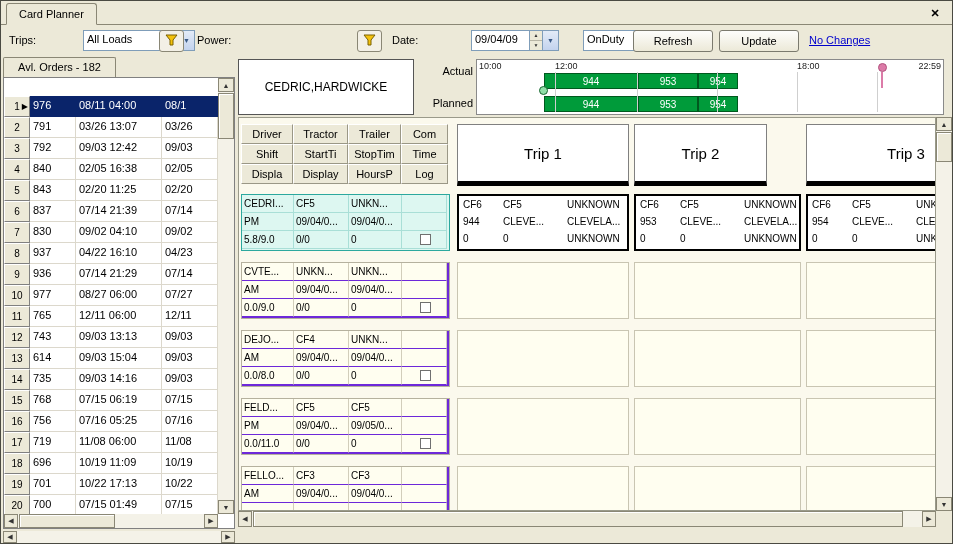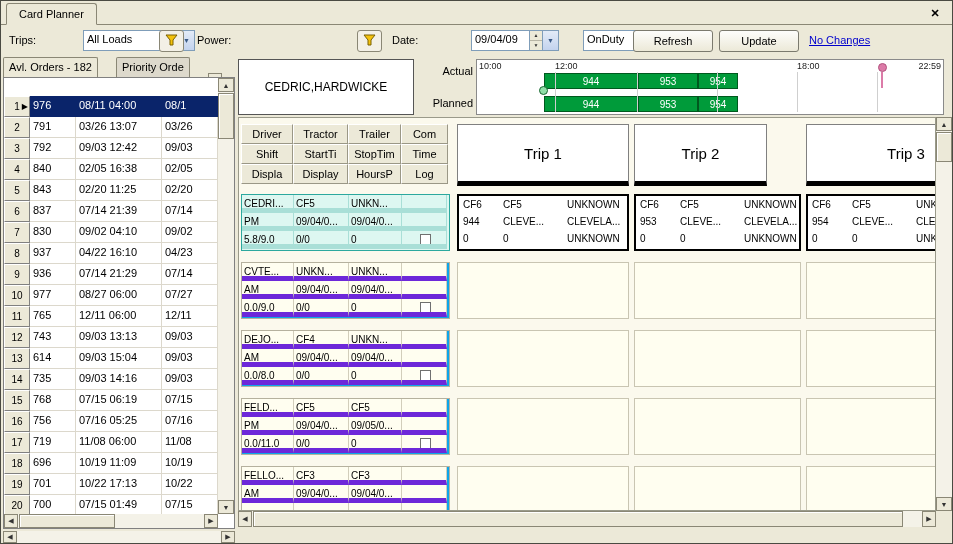--- a/index.html
+++ b/index.html
@@ -29,21 +29,21 @@
     border:1px solid #8A8775;border-radius:3px;display:flex;align-items:center;justify-content:center;}
   .pushbtn{position:absolute;top:4px;height:22px;background:linear-gradient(#FDFDFB,#ECE9D8);
     border:1px solid #7B7A6E;border-radius:3px;font-size:11px;text-align:center;line-height:20px;}
   .spincol{width:13px;display:flex;flex-direction:column;border-left:1px solid #7F9DB9;}
   .spincol span{flex:1;background:#ECE9D8;font-size:5px;text-align:center;line-height:9px;color:#333;border-bottom:1px solid #b8b5a5;}
   .spincol span:last-child{border-bottom:none;}
   .link{position:absolute;top:8px;color:var(--link);text-decoration:underline;font-size:11px;cursor:pointer;}
   
   .leftpanel{position:absolute;left:2px;top:56px;width:232px;height:486px;}
   .ltabs{position:absolute;left:0;top:0;width:100%;height:20px;}
-  .ltab{display:inline-block;height:32px;line-height:19px;padding:0 5px;font-size:11px;
+  .ltab{display:inline-block;height:32px;line-height:19px;padding:0 14px;font-size:11px;
     background:#DDD9CC;border:1px solid #8A8775;border-bottom:none;border-radius:2px 2px 0 0;margin-right:15px;}
   .ltab.active{background:#ECE9D8;}
   .ltabarrow{display:inline-block;width:14px;height:16px;background:#ECE9D8;border:1px solid #8A8775;
     font-size:8px;text-align:center;line-height:14px;vertical-align:bottom;}
   .lgridwrap{position:absolute;left:0;top:20px;width:232px;height:452px;border:1px solid #808080;background:#fff;}
   .lheader{display:flex;height:18px;}
   .lh{background:#ECE9D8;border:1px solid;border-color:#fff #808080 #808080 #fff;
     font-weight:bold;font-size:11px;line-height:15px;padding-left:3px;overflow:hidden;white-space:nowrap;}
   .lhicon{display:flex;align-items:center;justify-content:center;padding-left:0;}
   .w-num{width:26px;} .w-c1{width:46px;} .w-c2{width:86px;} .w-c3{width:56px;}
@@ -88,22 +88,22 @@
   .gheader{position:absolute;left:2px;top:6px;width:209px;display:grid;
     grid-template-columns:52px 55px 53px 47px;grid-auto-rows:20px;}
   .ghcell{background:#ECE9D8;border:1px solid;border-color:#fff #9a9786 #9a9786 #fff;
     font-size:11px;display:flex;align-items:center;justify-content:center;overflow:hidden;white-space:nowrap;}
   .tripheader{position:absolute;top:6px;height:62px;background:#fff;border:1px solid #808080;
     border-bottom:5px solid #000;display:flex;align-items:center;justify-content:center;font-size:15px;}
   .rows{position:absolute;left:0;top:76px;right:0;bottom:0;overflow:hidden;}
   .drow{position:absolute;left:0;right:0;height:58px;}
   .dcard{position:absolute;left:2px;width:209px;height:57px;display:grid;
     grid-template-columns:52px 55px 53px 45px;grid-auto-rows:18px;
-    background:#0ea5e9;border:1px solid #B5B19E;}
-  .dcell{border-right:1px solid #D2CEBB;border-bottom:5px solid #6d28d9;font-size:10px;
+    background:#6d28d9;border:1px solid #B5B19E;}
+  .dcell{border-right:1px solid #D2CEBB;border-bottom:1px solid #6d28d9;font-size:10px;
     line-height:17px;padding-left:2px;overflow:hidden;white-space:nowrap;background:#FFFEF0;}
   .dcard.sel{background:var(--tealfill);border:1px solid var(--teal);}
   .dcard.sel .dcell{background:var(--tealfill);border-color:#A9DFD7;}
   .cb{width:11px;height:11px;background:#fff;border:1px solid #707070;margin:3px auto 0;}
   .tslot{position:absolute;top:0;height:57px;background:#FFFEF0;border:1px solid #C9C5B2;}
   .tcard{position:absolute;left:-1px;top:-1px;right:-1px;bottom:-1px;background:#fff;border:2px solid #000;
     display:grid;grid-template-columns:40px 64px 1fr;grid-auto-rows:17px;padding:1px 0 0 1px;}
   .tcell{font-size:10px;line-height:16px;padding-left:3px;overflow:hidden;white-space:nowrap;}
 </style>
 </head>

